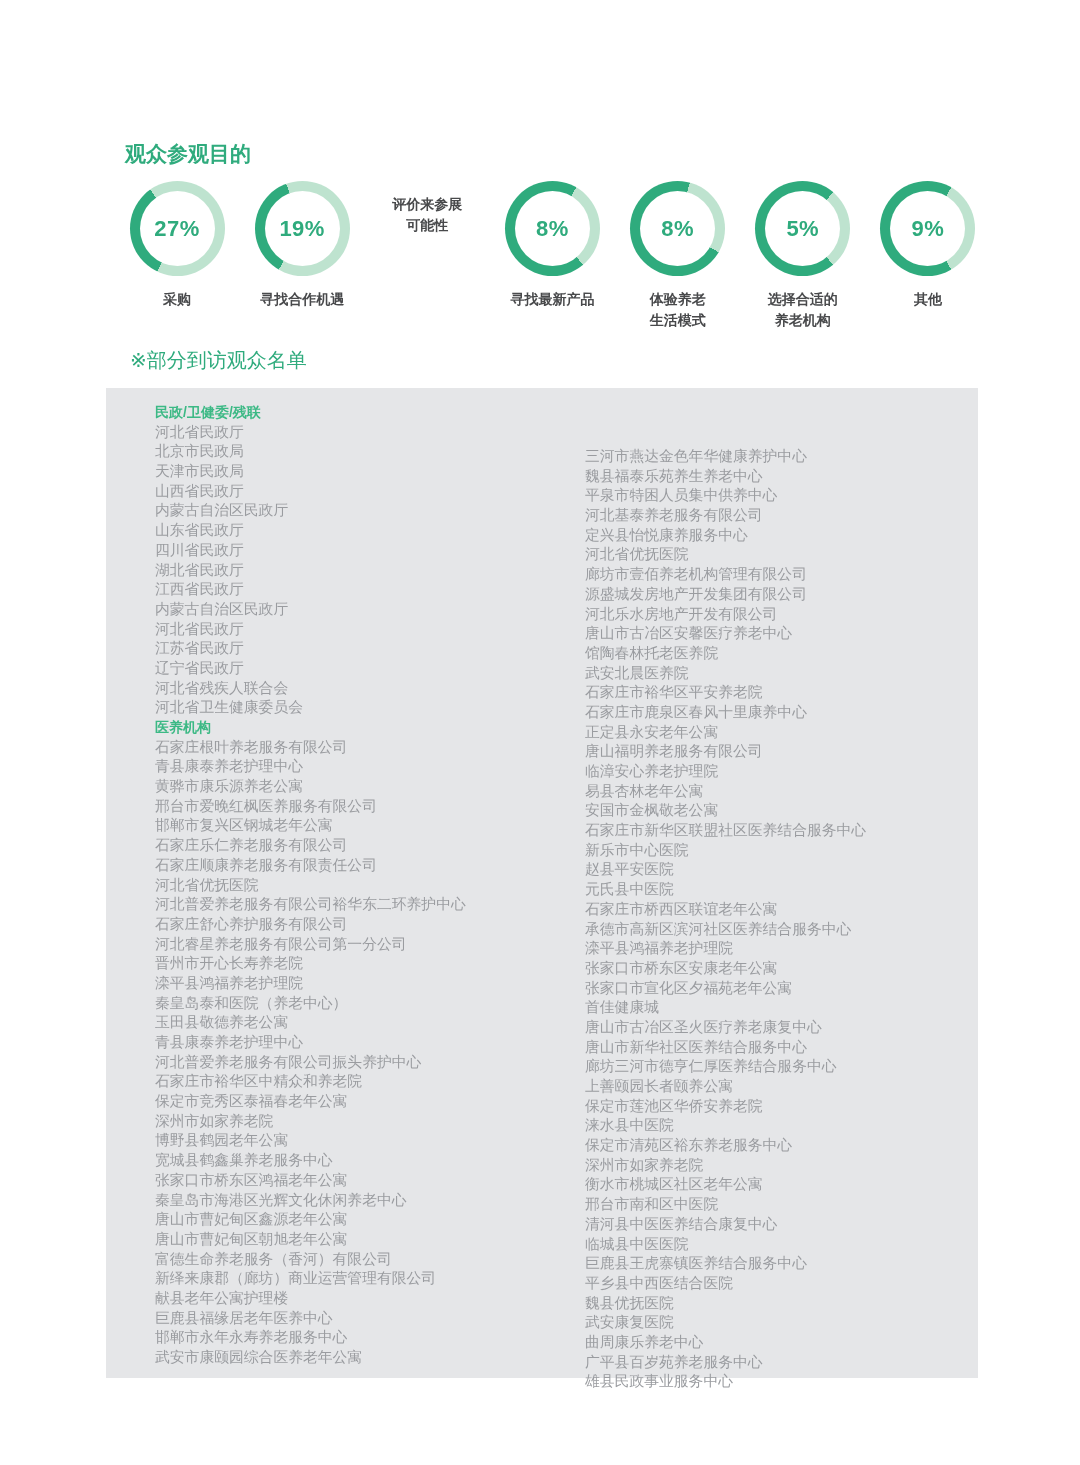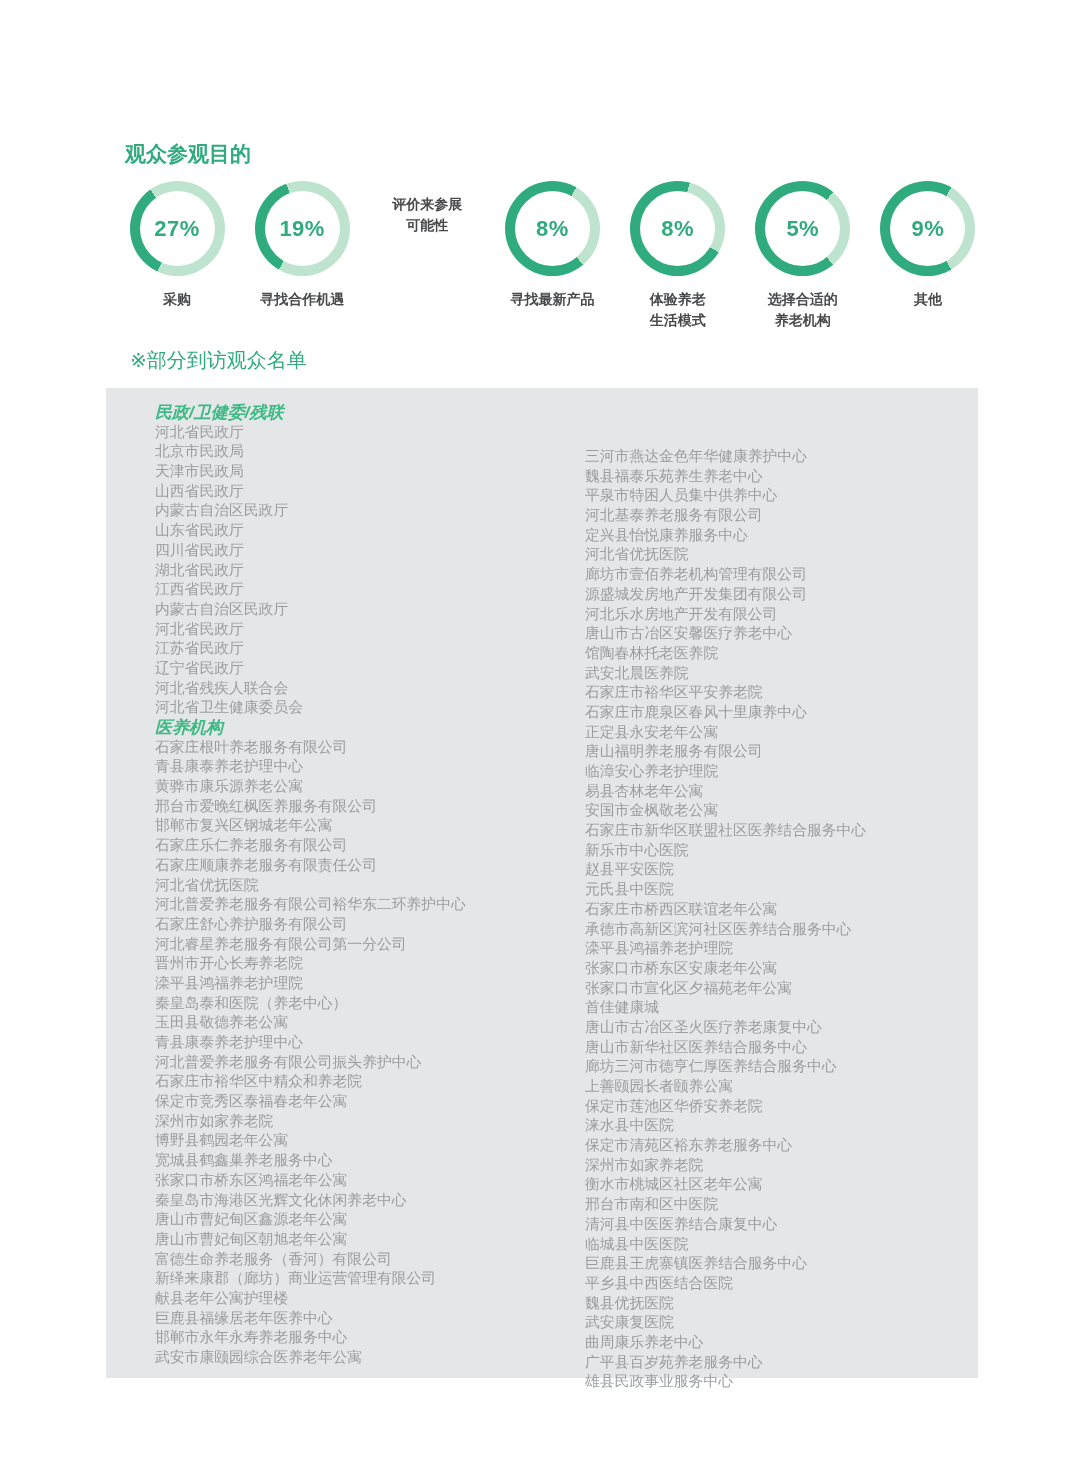--- a/index.html
+++ b/index.html
@@ -23,21 +23,21 @@
                text-align:center;line-height:21px;}
   .donut-label div{white-space:nowrap;}
 
   .list-heading{position:absolute;left:122px;top:347px;font-size:20px;font-weight:400;color:var(--green);margin-left:8px;}
 
   .list-box{position:absolute;left:106px;top:388px;width:872px;height:990px;background:var(--box-bg);}
   .list-col{position:absolute;top:15px;font-size:14.8px;color:var(--list-text);}
   .col-left{left:49px;}
   .col-right{left:479px;margin-top:44px;}
   .list-line{height:19.7px;line-height:19.7px;white-space:nowrap;}
-  .list-subhead{font-weight:700;color:var(--subhead-green);font-size:17px;font-style:italic;}
+  .list-subhead{font-weight:700;color:var(--subhead-green);font-size:14px;}
 </style>
 </head>
 <body>
 
 <div class="page">
 
   <h1 class="page-title">观众参观目的</h1>
 
   <div class="donut-row" id="donut-row">
       <div class="donut-item">

